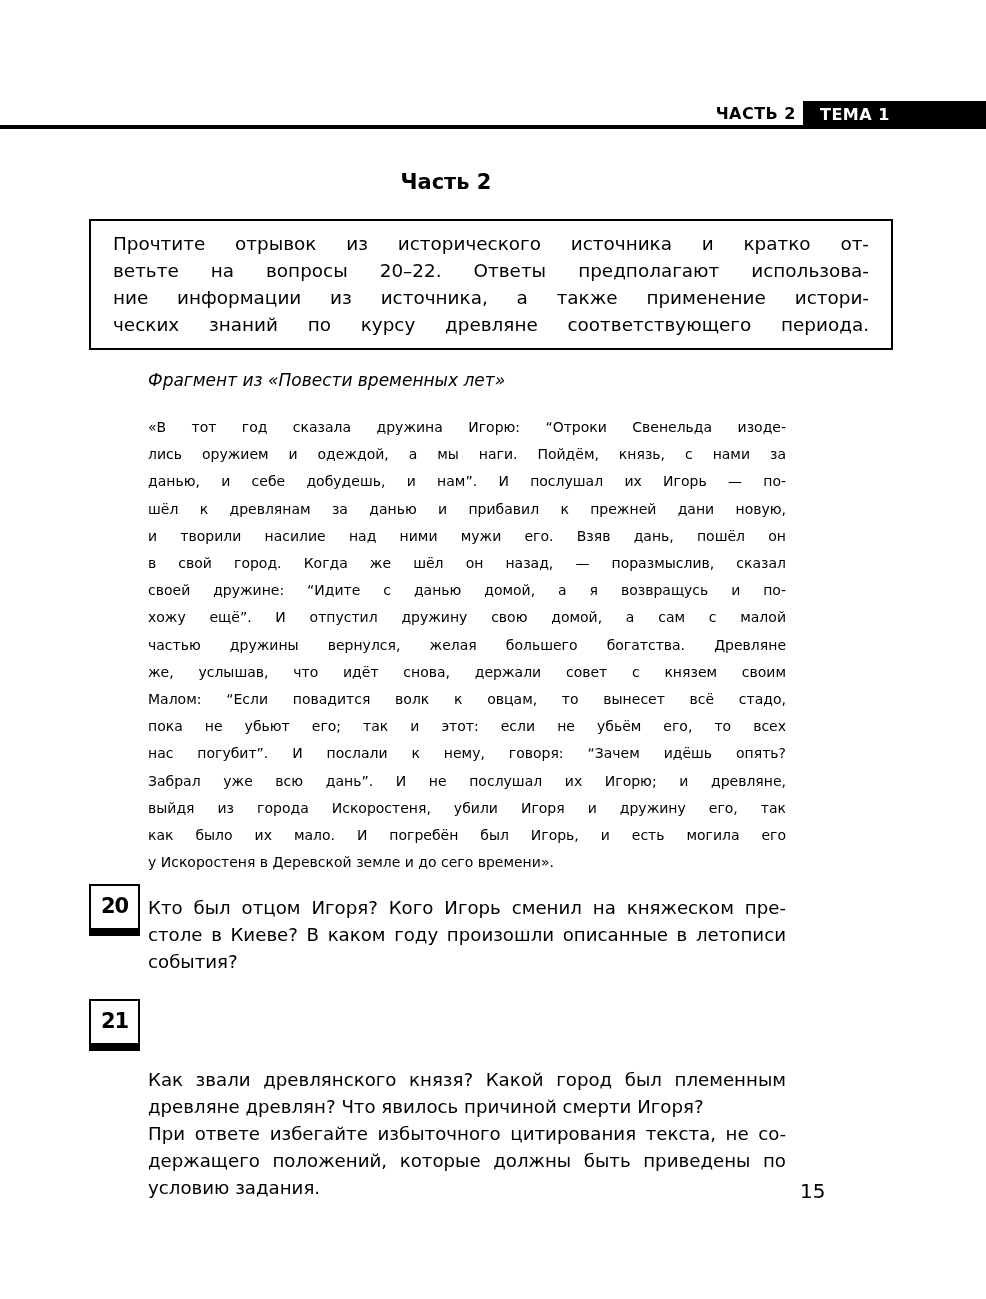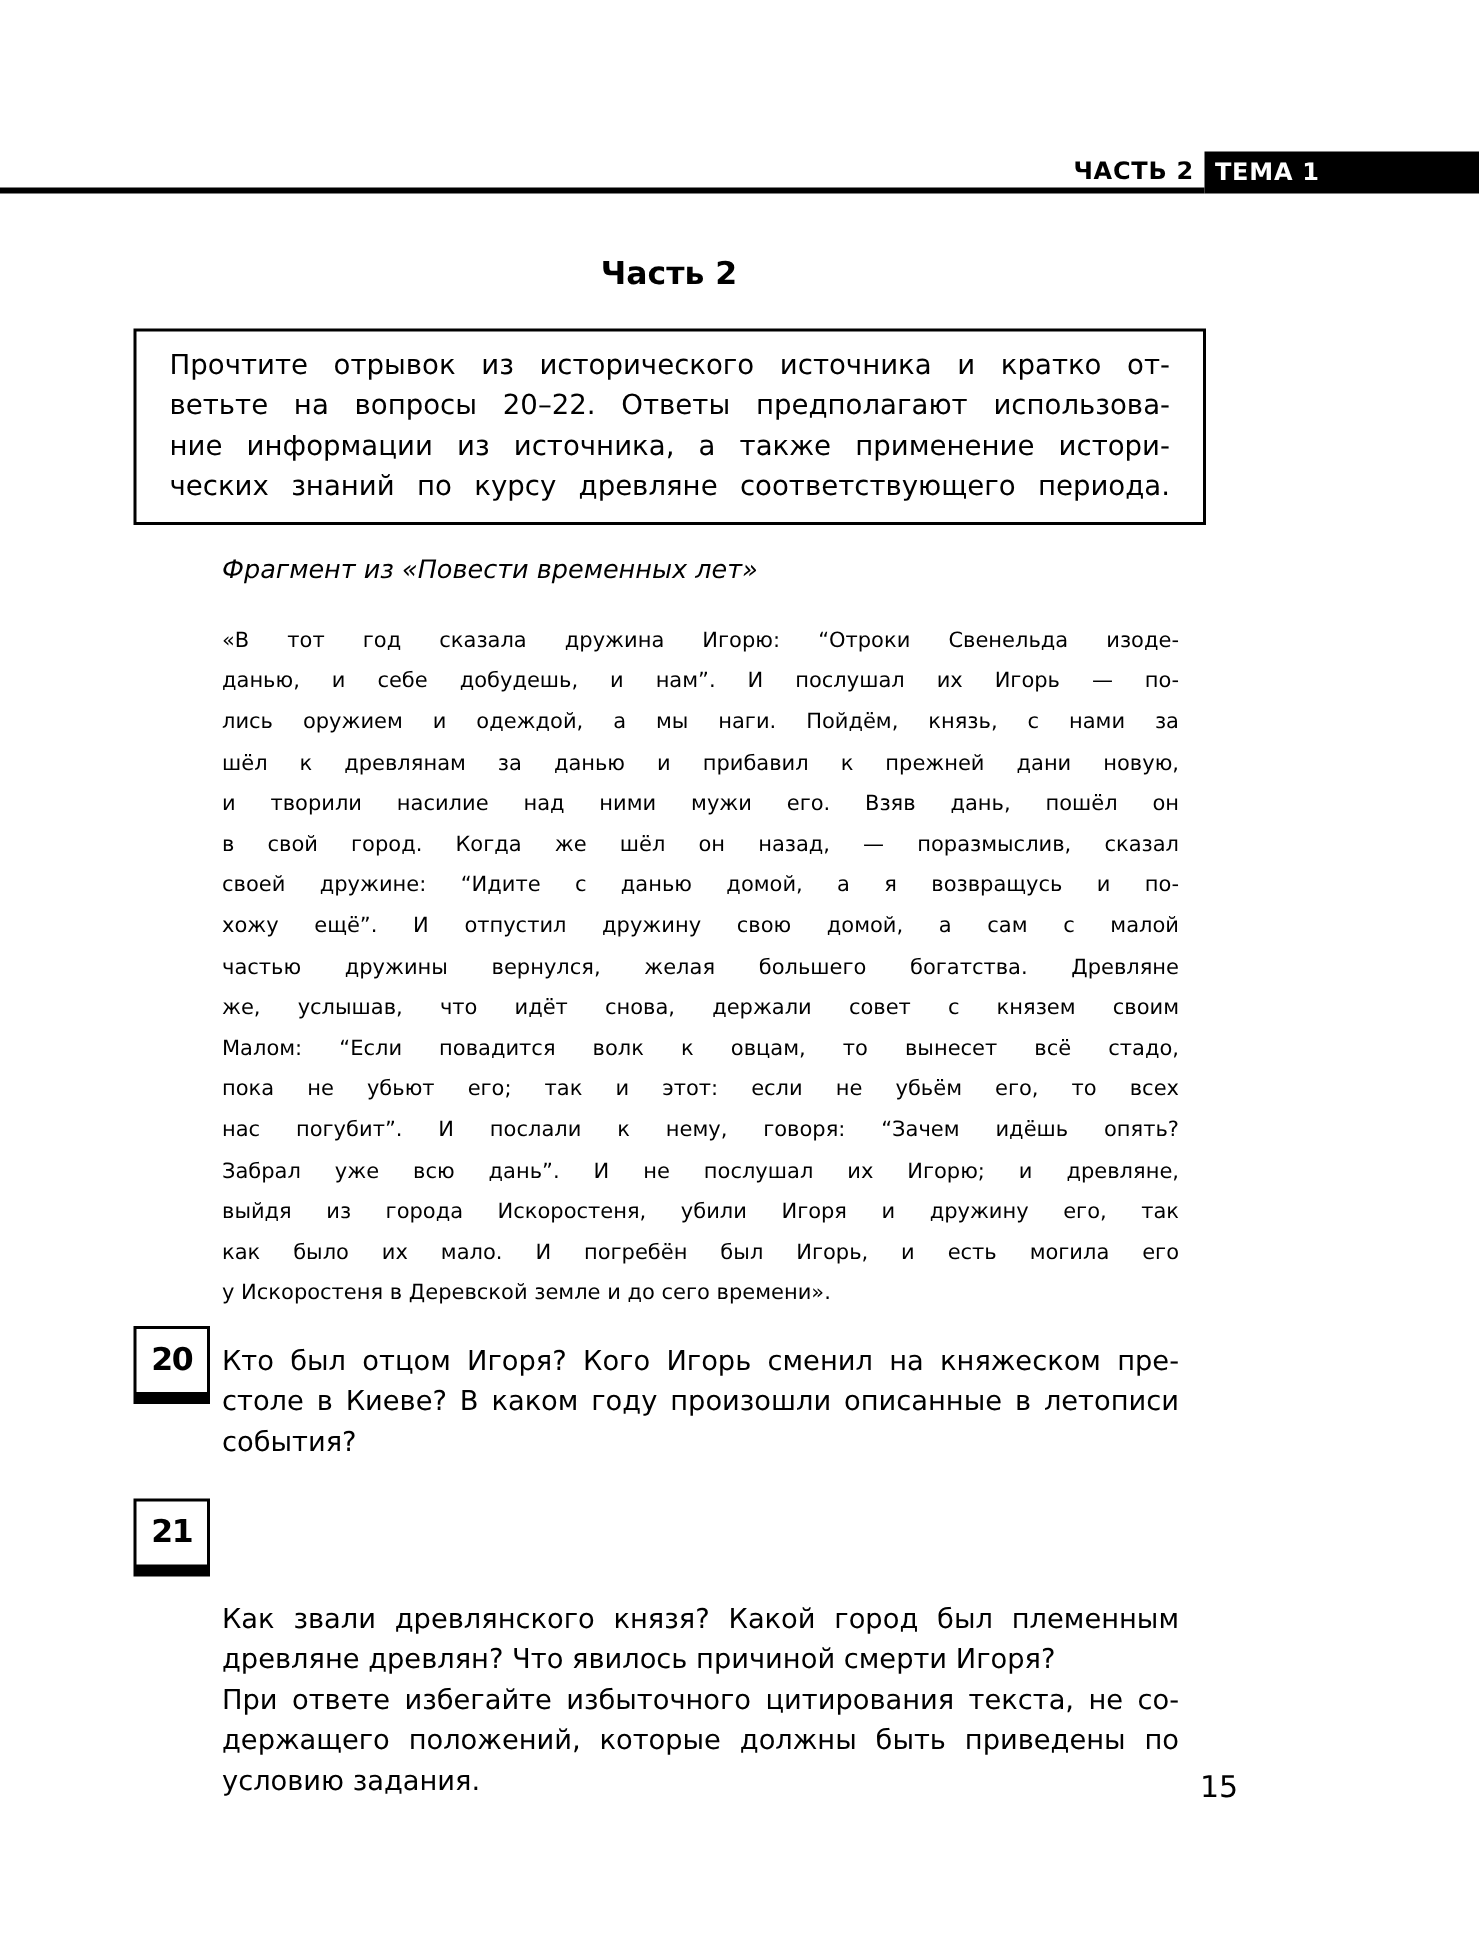--- a/index.html
+++ b/index.html
@@ -1,21 +1,21 @@
 <!DOCTYPE html>
 <html><head>
 <meta charset="utf-8">
 <style>
   html, body { margin: 0; padding: 0; background: #ffffff; }
   body { width: 986px; height: 1299px; position: relative; overflow: hidden; color: #000; font-family: "DejaVu Sans", sans-serif; }
   .hdr-rule { position: absolute; left: 0; top: 125px; width: 803px; height: 4px; background: #000; }
   .hdr-part { position: absolute; left: 700px; top: 103px; width: 96px; height: 22px; font-weight: bold; font-size: 16px; letter-spacing: 0.5px; text-align: right; line-height: 22px; }
-  .hdr-topic { position: absolute; left: 803px; top: 101px; width: 183px; height: 28px; background: #000; color: #fff; font-weight: bold; font-size: 16px; line-height: 28px; padding-left: 7px; box-sizing: border-box; letter-spacing: 0.5px; }
+  .hdr-topic { position: absolute; left: 803px; top: 101px; width: 183px; height: 28px; background: #000; color: #fff; font-weight: bold; font-size: 16px; line-height: 28px; padding-left: 17px; box-sizing: border-box; letter-spacing: 0.5px; }
   .title { position: absolute; left: 0; width: 892px; top: 170px; text-align: center; font-weight: bold; font-size: 21px; }
-  .instr { position: absolute; left: 89px; top: 219px; width: 715px; height: 131px; border: 2px solid #000; box-sizing: border-box; padding: 9px 22px 0 22px; font-size: 18.4px; line-height: 27px; text-align: justify; }
+  .instr { position: absolute; left: 89px; top: 219px; width: 804px; height: 131px; border: 2px solid #000; box-sizing: border-box; padding: 9px 22px 0 22px; font-size: 18.4px; line-height: 27px; text-align: justify; }
   .frag-title { position: absolute; left: 148px; top: 370px; font-style: italic; font-size: 17px; }
   .source { position: absolute; left: 148px; top: 414px; width: 638px; font-size: 14px; line-height: 27.2px; text-align: justify; }
   .source .ln, .q-text .ln, .instr .ln { display: block; text-align: justify; text-align-last: justify; white-space: nowrap; }
   .source .ln.last, .q-text .ln.last { text-align-last: left; }
   .qnum { position: absolute; left: 89px; width: 51px; height: 52px; border: 2px solid #000; box-sizing: border-box; border-bottom: 8px solid #000; font-weight: bold; font-size: 21px; text-align: center; line-height: 40px; letter-spacing: -1px; }
   .q-text { position: absolute; left: 148px; width: 638px; font-size: 18.2px; line-height: 27px; }
   .page-num { position: absolute; left: 800px; top: 1179px; font-size: 20px; }
 </style>
 </head>
 <body>
@@ -30,22 +30,22 @@
   <span class="ln">Прочтите отрывок из исторического источника и кратко от-</span>
   <span class="ln">ветьте на вопросы 20–22. Ответы предполагают использова-</span>
   <span class="ln">ние информации из источника, а также применение истори-</span>
   <span class="ln">ческих знаний по курсу древляне соответствующего периода.</span>
 </div>
 
 <div class="frag-title">Фрагмент из «Повести временных лет»</div>
 
 <div class="source">
   <span class="ln">«В тот год сказала дружина Игорю: “Отроки Свенельда изоде-</span>
+  <span class="ln">лись оружием и одеждой, а мы наги. Пойдём, князь, с нами за</span>
   <span class="ln">данью, и себе добудешь, и нам”. И послушал их Игорь — по-</span>
-  <span class="ln">лись оружием и одеждой, а мы наги. Пойдём, князь, с нами за</span>
   <span class="ln">шёл к древлянам за данью и прибавил к прежней дани новую,</span>
   <span class="ln">и творили насилие над ними мужи его. Взяв дань, пошёл он</span>
   <span class="ln">в свой город. Когда же шёл он назад, — поразмыслив, сказал</span>
   <span class="ln">своей дружине: “Идите с данью домой, а я возвращусь и по-</span>
   <span class="ln">хожу ещё”. И отпустил дружину свою домой, а сам с малой</span>
   <span class="ln">частью дружины вернулся, желая большего богатства. Древляне</span>
   <span class="ln">же, услышав, что идёт снова, держали совет с князем своим</span>
   <span class="ln">Малом: “Если повадится волк к овцам, то вынесет всё стадо,</span>
   <span class="ln">пока не убьют его; так и этот: если не убьём его, то всех</span>
   <span class="ln">нас погубит”. И послали к нему, говоря: “Зачем идёшь опять?</span>

